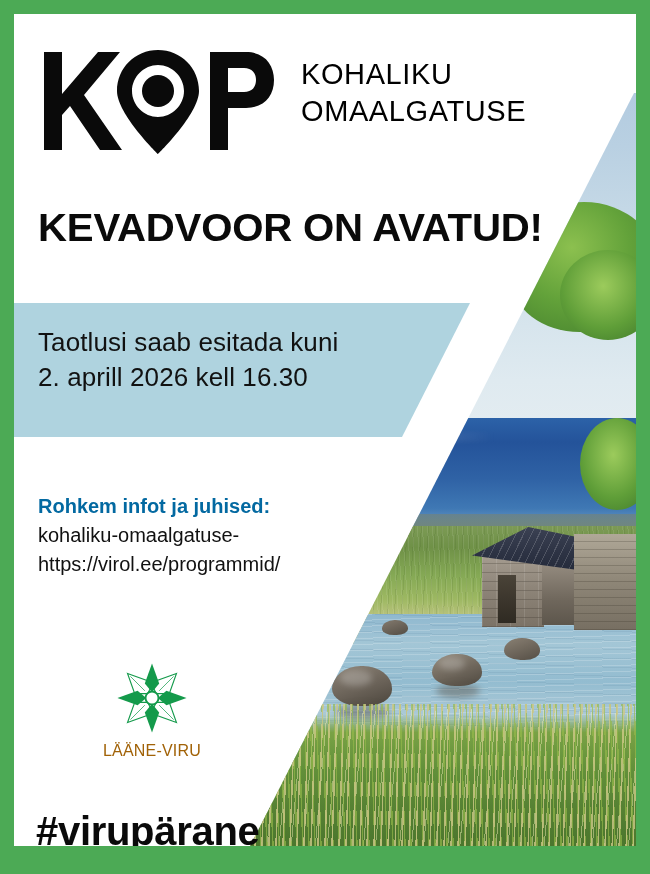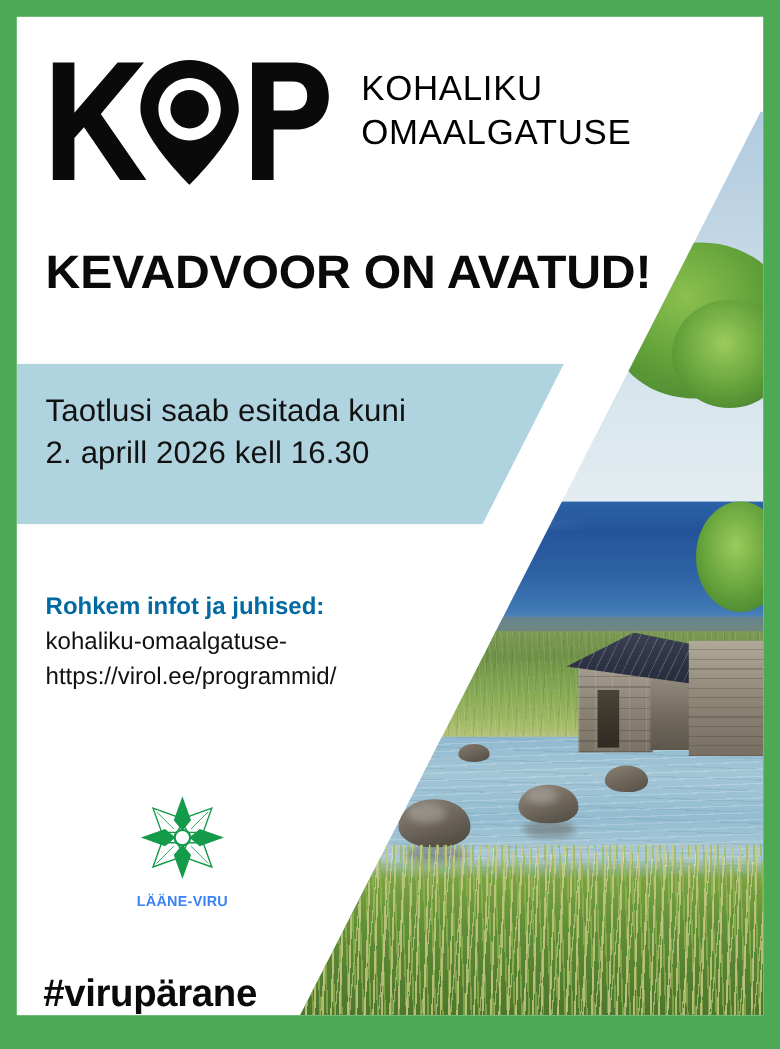--- a/index.html
+++ b/index.html
@@ -182,28 +182,28 @@
 
   
   #info{position:absolute;left:24px;top:477px;width:320px;}
   #info .lead{font-size:20px;line-height:30px;font-weight:700;color:#0369a1;}
   #info .url{font-size:20px;line-height:29px;font-weight:400;color:#111;}
 
   
   #lvol{position:absolute;left:24px;top:648px;width:228px;}
   #lvol .emblem{width:78px;height:72px;margin:0 auto 6px auto;display:block;}
   #lvol .lv-text{
-    text-align:center;color:#3b82f6;font-weight:700;
-    font-size:12px;line-height:22px;letter-spacing:.2px;
+    text-align:center;color:#a16207;font-weight:400;
+    font-size:16px;line-height:22px;letter-spacing:.2px;
   }
 
   
   #hashtag{
     position:absolute;left:22px;top:795px;
-    font-size:32px;font-weight:700;color:#0a0a0a;
+    font-size:40px;font-weight:700;color:#0a0a0a;
     letter-spacing:-0.3px;
   }
 </style>
 </head>
 <body>
 
 <div id="poster">
   <div id="canvas">
 
     <div id="photo">

